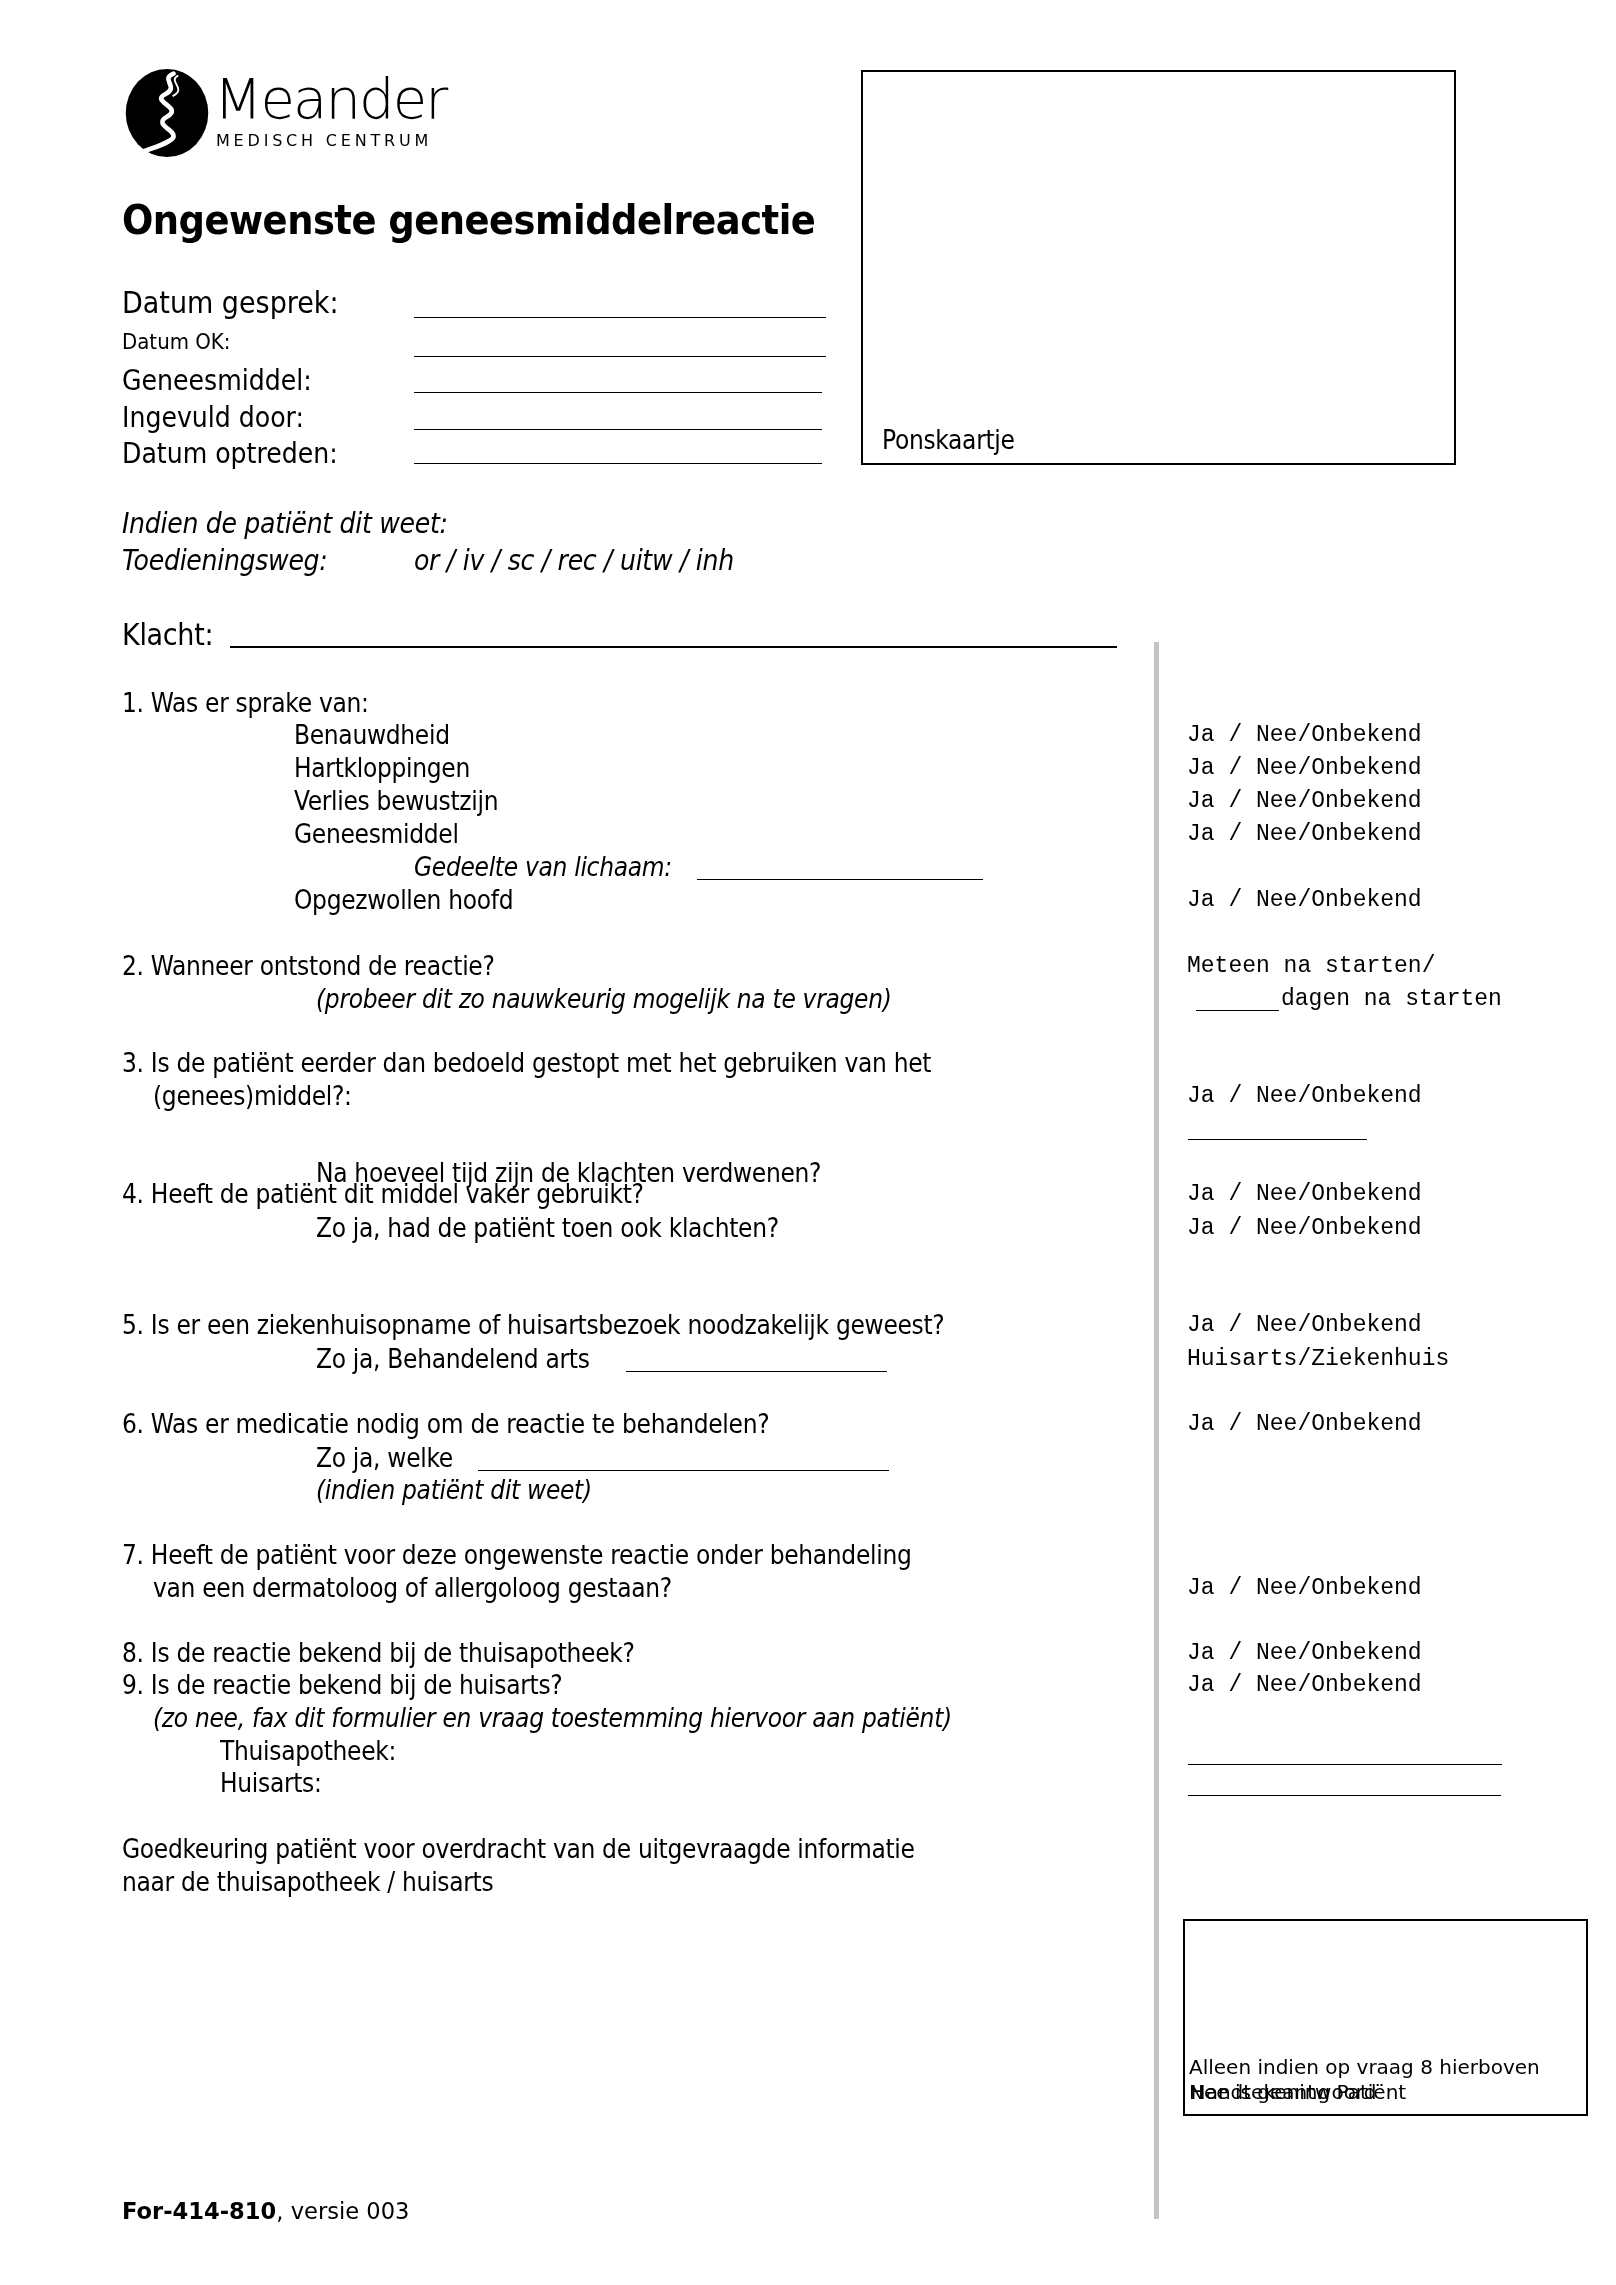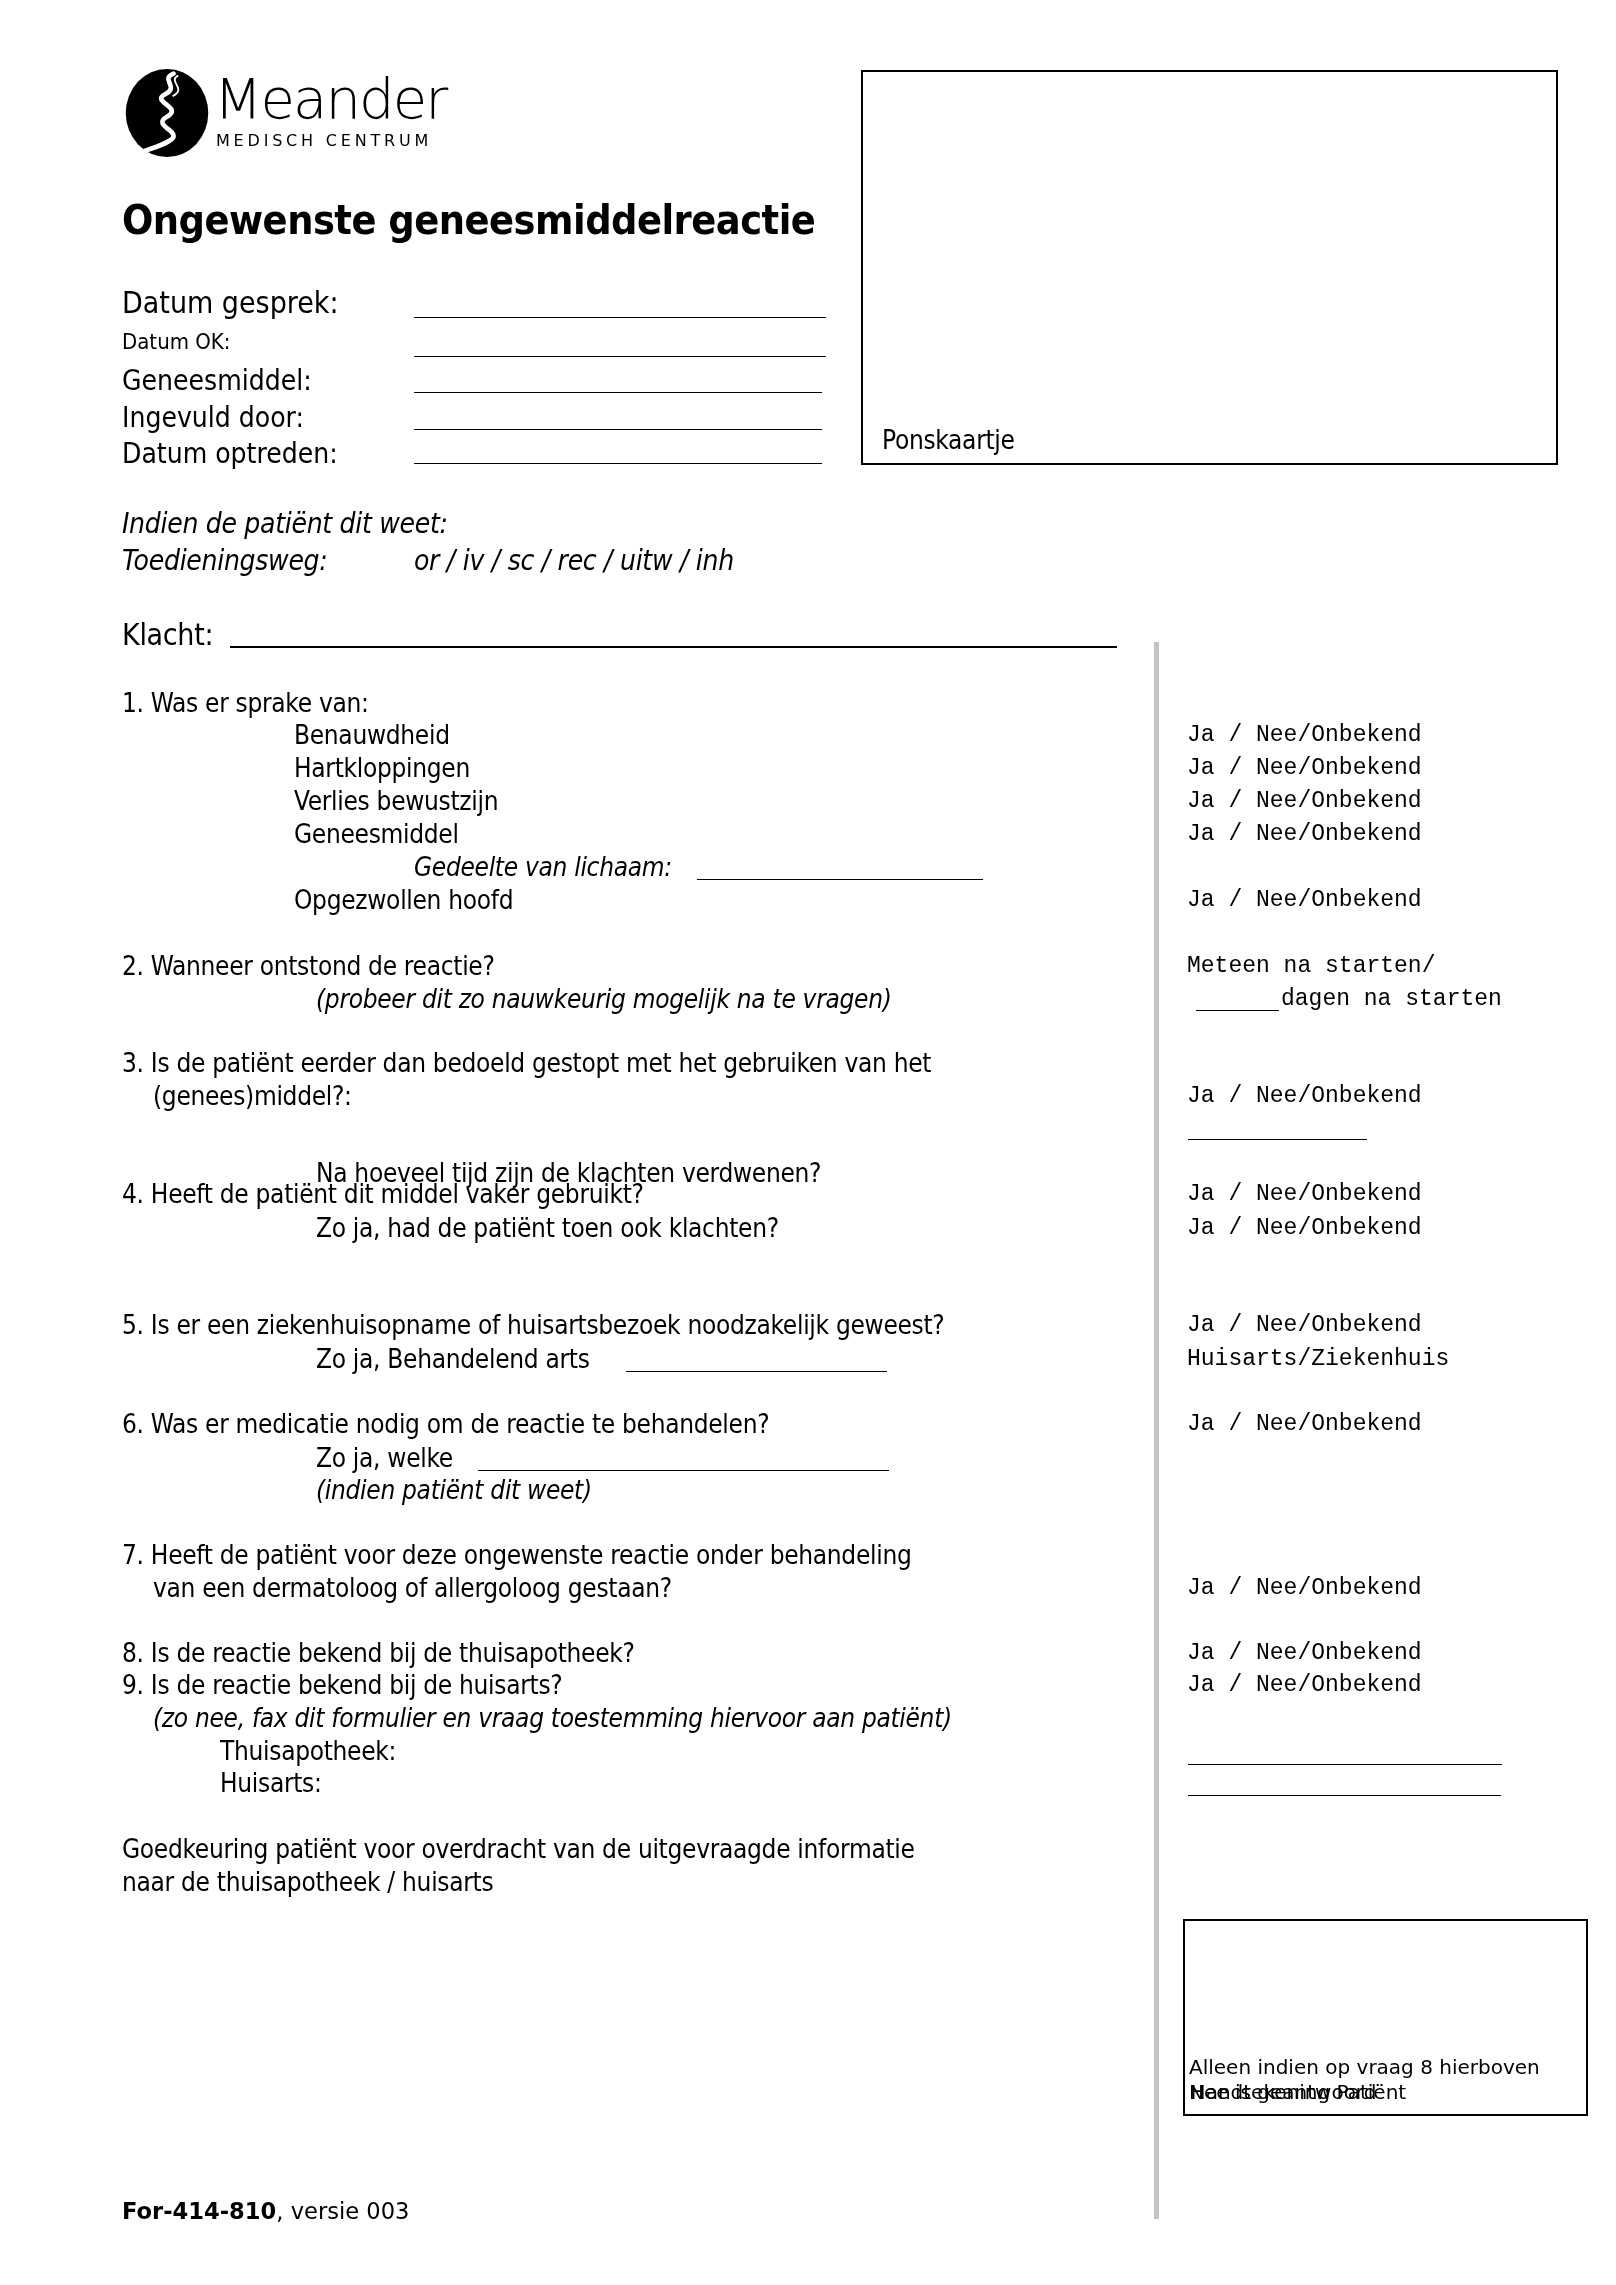--- a/index.html
+++ b/index.html
@@ -39,21 +39,21 @@
   <div class="abs" style="left:122px;top:364px;font-size:28px;line-height:34px;">Geneesmiddel:</div>
   <div class="line" style="left:414px;top:392px;width:408px;"></div>
 
   <div class="abs" style="left:122px;top:401px;font-size:28px;line-height:34px;">Ingevuld door:</div>
   <div class="line" style="left:414px;top:429px;width:408px;"></div>
 
   <div class="abs" style="left:122px;top:437px;font-size:28px;line-height:34px;">Datum optreden:</div>
   <div class="line" style="left:414px;top:463px;width:408px;"></div>
 </div>
 
-<div class="box" style="left:861px;top:70px;width:697px;height:395px;">
+<div class="box" style="left:861px;top:70px;width:595px;height:395px;">
   <div class="abs t" style="left:19px;bottom:7.5px;">Ponskaartje</div>
 </div>
 
 <div class="abs t i" style="left:122px;top:508px;font-size:28px;">Indien de patiënt dit weet:</div>
 <div class="abs t i" style="left:122px;top:545px;font-size:28px;">Toedieningsweg:</div>
 <div class="abs t i" style="left:414px;top:545px;font-size:28px;">or / iv / sc / rec / uitw / inh</div>
 
 <div class="abs t" style="left:122px;top:616px;font-size:30px;line-height:38px;">Klacht:</div>
 <div class="line" style="left:230px;top:646px;width:887px;border-bottom-width:2.8px;"></div>
 

